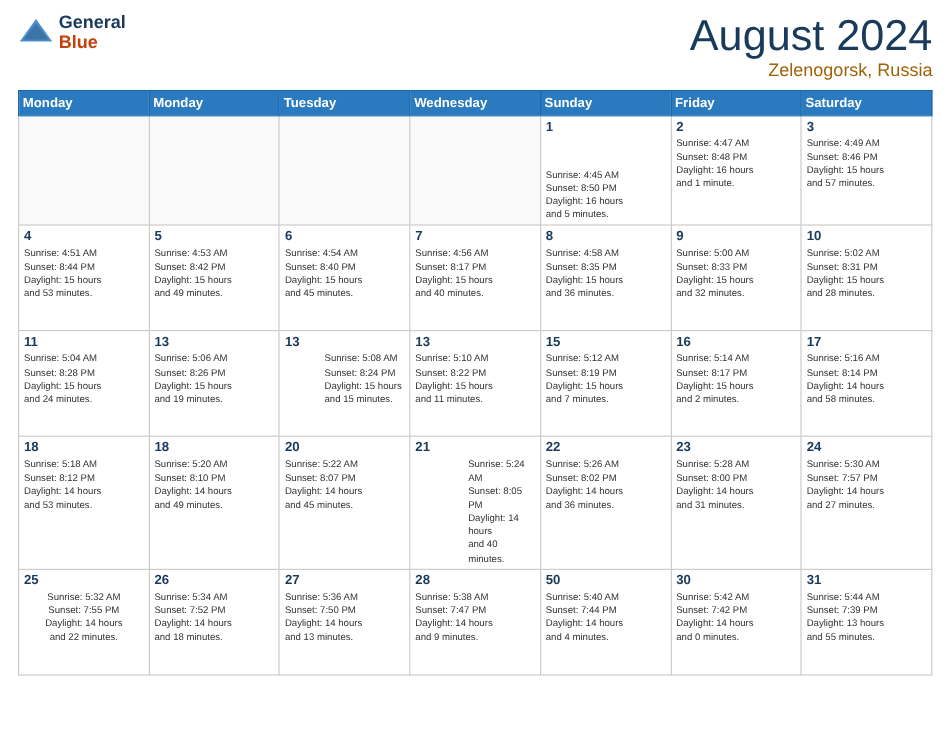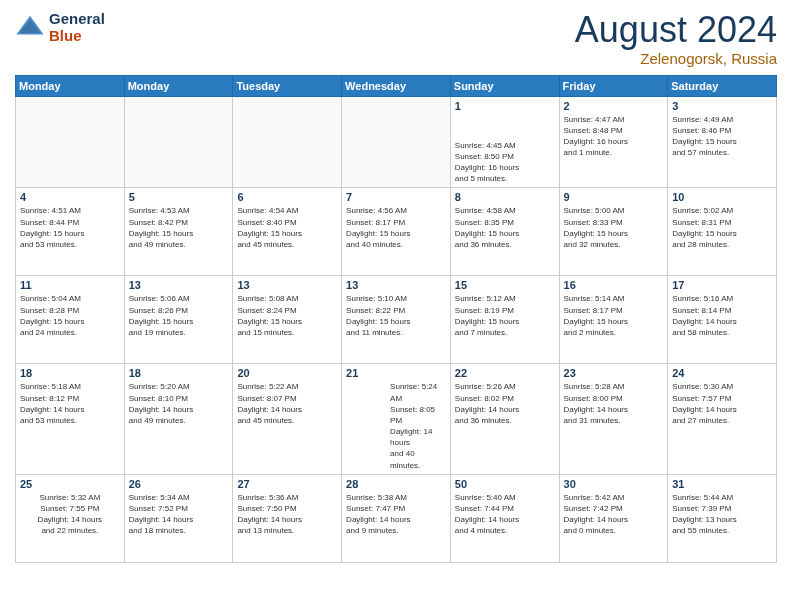--- a/index.html
+++ b/index.html
@@ -169,21 +169,21 @@
           </td>
           <td>
             <div class="day-num">13</div>
             <div class="day-info" style="white-space: pre-line;">Sunrise: 5:06 AM
 Sunset: 8:26 PM
 Daylight: 15 hours
 and 19 minutes.</div>
           </td>
           <td>
             <div class="day-num">13</div>
-            <div class="day-info" style="white-space: pre-line;">Sunrise: 5:08 AM
+            <div class="day-info" style="white-space: pre-line; margin-left: 33px;">Sunrise: 5:08 AM
 Sunset: 8:24 PM
 Daylight: 15 hours
 and 15 minutes.</div>
           </td>
           <td>
             <div class="day-num">13</div>
             <div class="day-info" style="white-space: pre-line;">Sunrise: 5:10 AM
 Sunset: 8:22 PM
 Daylight: 15 hours
 and 11 minutes.</div>

